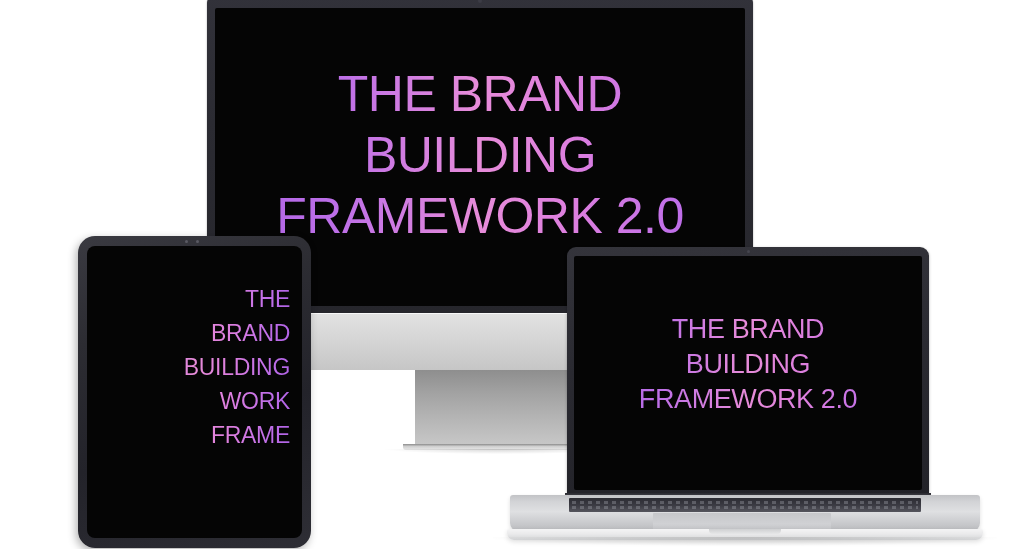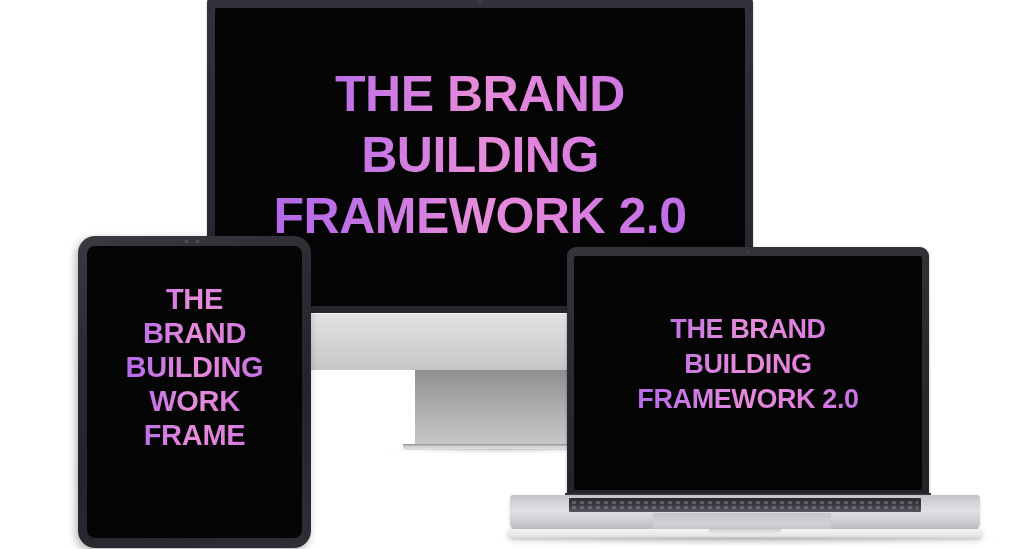--- a/index.html
+++ b/index.html
@@ -24,21 +24,21 @@
     overflow: hidden;
   }
 
   
   .screen-text {
     position: absolute;
     left: 0;
     right: 12px;
     text-align: center;
     font-family: "Liberation Sans", sans-serif;
-    font-weight: bold;
+    font-weight: normal;
     text-transform: uppercase;
     letter-spacing: -0.5px;
     -webkit-user-select: none;
     user-select: none;
     padding-left: 12px;
   }
   .screen-text .ln {
     display: block;
     background: linear-gradient(95deg, #ae63e6 0%, #bd6fe8 22%, #e78cd9 50%, #dd7fdf 68%, #c06fe9 88%, #b163e6 100%);
     -webkit-background-clip: text;
@@ -159,23 +159,24 @@
     width: 3px;
     height: 3px;
     border-radius: 50%;
     background: #5a5a63;
   }
   #tablet-cam-1 { left: 107px; }
   #tablet-cam-2 { left: 118px; }
 
   #tablet-text {
     top: 36px;
-    font-size: 29px;
+    font-size: 23px;
     line-height: 34px;
     letter-spacing: -0.3px;
+    text-align: right;
   }
 
   
   #laptop {
     position: absolute;
     left: 505px;
     top: 247px;
     width: 480px;
     height: 296px;
   }

